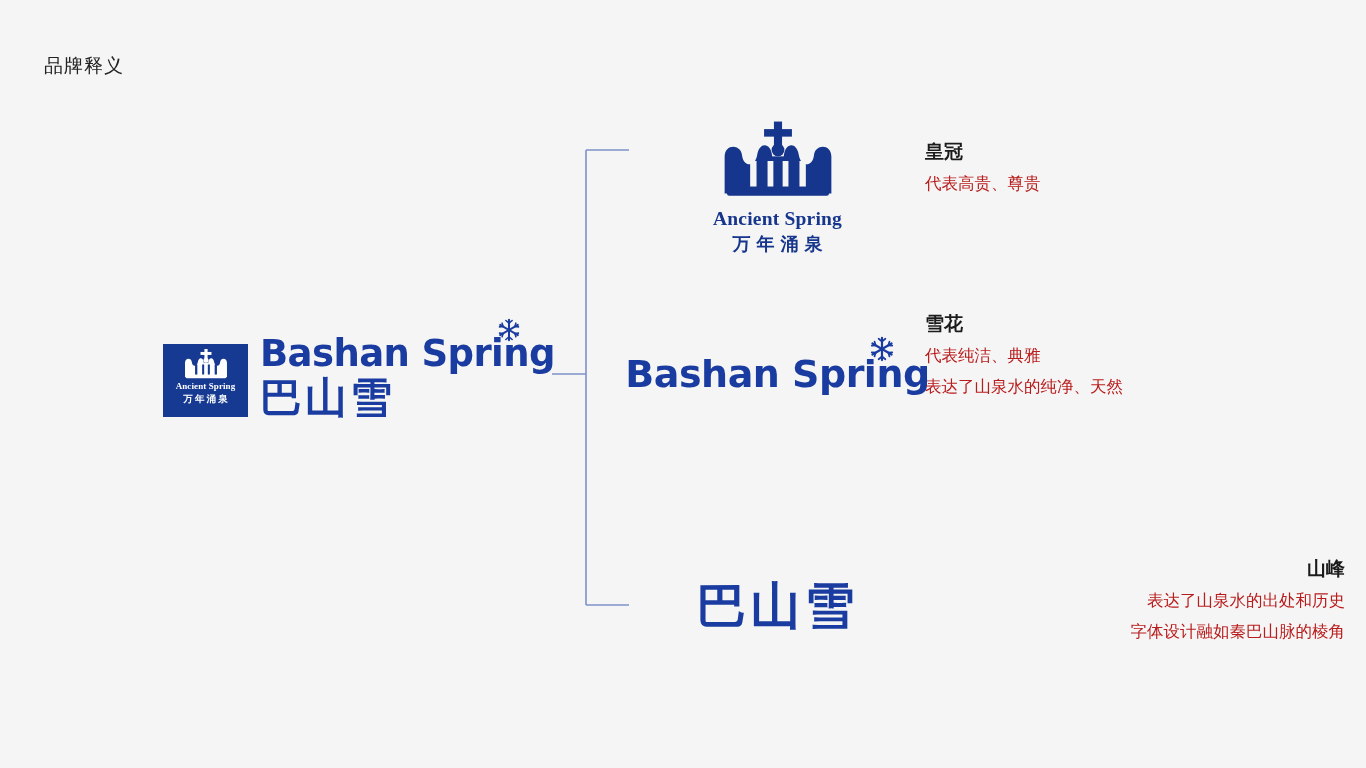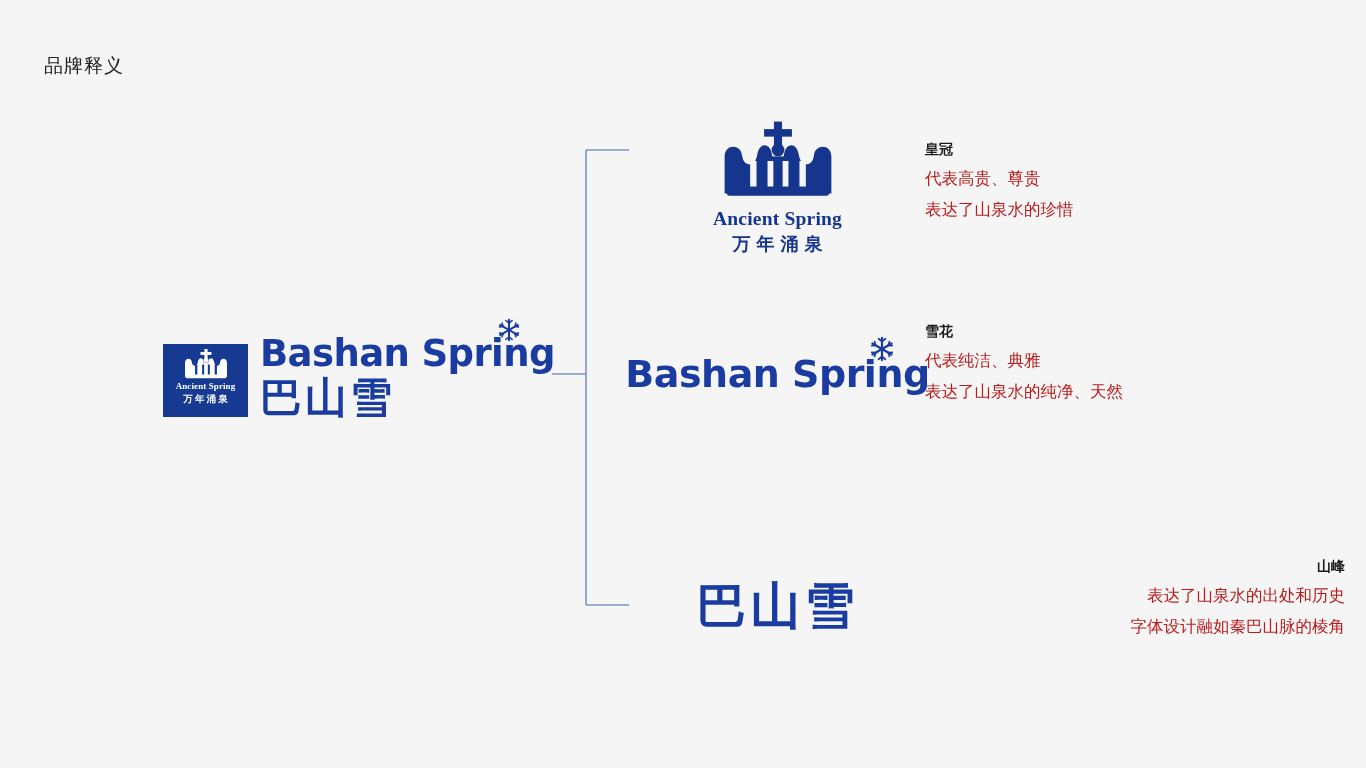--- a/index.html
+++ b/index.html
@@ -111,21 +111,21 @@
     position: absolute;
     left: 0;
     top: 0;
     width: 255px;
     display: flex;
     align-items: center;
     justify-content: center;
   }
   .row-text { position: absolute; left: 275px; top: 0; width: 420px; }
   .row-title {
-    font-size: 14px;
+    font-size: 19px;
     font-weight: 700;
     color: #1b1b1b;
     line-height: 1;
     margin-bottom: 14px;
     white-space: nowrap;
   }
   .row-line {
     font-size: 16.5px;
     color: #b91c1c;
     line-height: 1;
@@ -282,21 +282,20 @@
             <rect x="54" y="34" width="5" height="22"></rect>
           </g>
         </svg>
         <div class="crown-en">Ancient Spring</div>
         <div class="crown-cn">万年涌泉</div>
       </div>
     </div>
     <div class="row-text" style="top:20px;">
       <div class="row-title">皇冠</div>
       <div class="row-line">代表高贵、尊贵</div>
-      <div class="row-line">表达了山泉水的珍惜</div>
     </div>
   </div>
 
   <div class="row" style="top:300px;height:120px;">
     <div class="row-visual" style="height:120px;">
       <div class="wordmark-wrap">
         <div class="wordmark-en">Bashan Spring</div>
         <svg class="wordmark-snow" viewBox="0 0 40 40" aria-hidden="true">
           <g stroke="#1a3ca0" stroke-width="3.4" stroke-linecap="round">
             <line x1="20" y1="3" x2="20" y2="37"></line>
@@ -313,21 +312,21 @@
             <line x1="29.8" y1="25.7" x2="35.8" y2="25.2"></line>
               <line x1="29.8" y1="25.7" x2="31.5" y2="31.4"></line>
             <line x1="10.2" y1="25.7" x2="4.2" y2="25.2"></line>
               <line x1="10.2" y1="25.7" x2="8.5" y2="31.4"></line>
             <line x1="29.8" y1="14.3" x2="35.8" y2="14.8"></line>
               <line x1="29.8" y1="14.3" x2="31.5" y2="8.6"></line>
           </g>
         </svg>
       </div>
     </div>
-    <div class="row-text" style="top:10px;">
+    <div class="row-text" style="top:0;">
       <div class="row-title">雪花</div>
       <div class="row-line">代表纯洁、典雅</div>
       <div class="row-line">表达了山泉水的纯净、天然</div>
     </div>
   </div>
 
   <div class="row" style="top:532px;height:120px;">
     <div class="row-visual" style="height:120px;">
       <div class="cnmark">巴山雪</div>
     </div>

